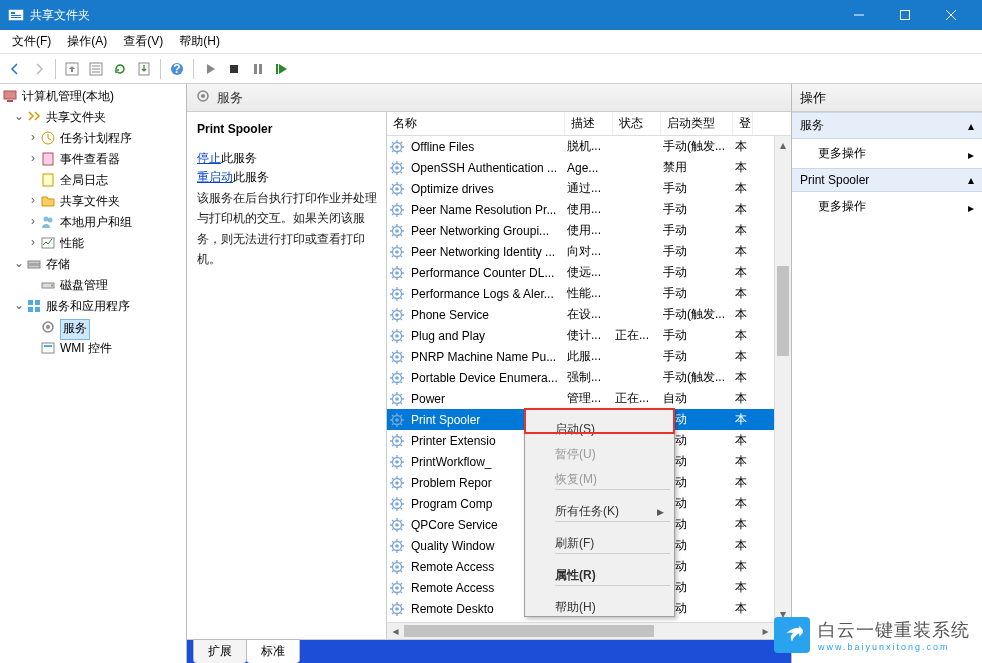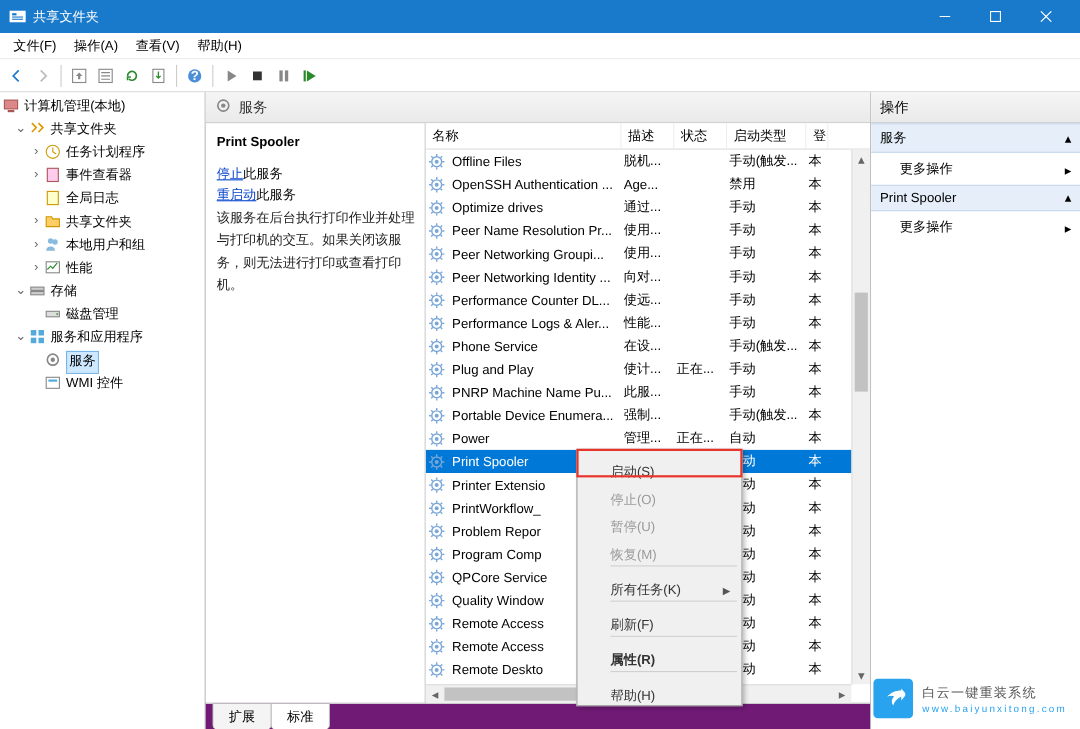--- a/index.html
+++ b/index.html
@@ -41,37 +41,37 @@
 .row.sel { background:#0078d7; color:#fff; }
 .row .gear { width:16px; height:16px; margin:0 4px 0 2px; flex-shrink:0; }
 .cell { white-space:nowrap; overflow:hidden; padding:0 2px; }
 .row .c-name{width:156px;} 
 .scroll-y { position:absolute; right:0; top:24px; bottom:17px; width:17px; background:#f0f0f0; border-left:1px solid #ddd; }
 .scroll-y .thumb { position:absolute; left:2px; right:2px; top:130px; height:90px; background:#c2c2c2; }
 .scroll-y .arr { position:absolute; left:0; right:0; height:17px; display:flex; align-items:center; justify-content:center; color:#666; }
 .scroll-x { position:absolute; left:0; right:17px; bottom:0; height:17px; background:#f0f0f0; border-top:1px solid #ddd; }
 .scroll-x .arr { position:absolute; top:0; bottom:0; width:17px; display:flex; align-items:center; justify-content:center; color:#666; }
 .scroll-x .thumb { position:absolute; top:2px; bottom:2px; left:17px; width:250px; background:#c2c2c2; }
-.tabs { height:24px; background:#701a75; border-top:1px solid #ccc; display:flex; align-items:flex-end; padding-left:6px; }
+.tabs { height:24px; background:#1d4ed8; border-top:1px solid #ccc; display:flex; align-items:flex-end; padding-left:6px; }
 .tab { padding:3px 14px; border:1px solid #bbb; border-bottom:none; background:#fff; margin-right:-1px; border-radius:0 0 4px 4px; }
 .tab:first-child { background:#f4f4f4; }
 .actions { width:190px; background:#fff; }
 .act-hdr { height:28px; background:linear-gradient(#f5f5f5,#eaeaea); border-bottom:1px solid #ccc; padding:5px 8px; font-size:13px; }
 .act-group { background:#e5eef9; padding:4px 8px; border-top:1px solid #c8d7ea; border-bottom:1px solid #c8d7ea; display:flex; justify-content:space-between; align-items:center; }
 .act-item { padding:6px 8px 6px 26px; display:flex; justify-content:space-between; align-items:flex-end; }
 .ctx-menu { position:absolute; left:524px; top:408px; width:151px; background:#f0f0f0; border:1px solid #a0a0a0; box-shadow:2px 2px 4px rgba(0,0,0,0.25); z-index:100; padding:2px; }
 .ctx-item { height:25px; display:flex; align-items:center; padding:12px 20px 0 28px; color:#333; position:relative; }
 .ctx-item.disabled { color:#9a9a9a; }
 .ctx-sep { height:1px; background:#d0d0d0; margin:3px 2px 3px 28px; }
 .ctx-arrow { position:absolute; right:8px; color:#555; font-size:9px; }
 .redbox { position:absolute; border:2px solid #e7352c; pointer-events:none; z-index:200; }
 .watermark { position:absolute; right:12px; bottom:10px; display:flex; align-items:center; gap:8px; z-index:50; }
 .wm-icon { width:36px; height:36px; background:#2aa3ef; border-radius:4px; display:flex; align-items:center; justify-content:center; }
 .wm-text { text-align:left; }
-.wm-big { font-size:12px; color:#555; font-weight:400; letter-spacing:1px; }
+.wm-big { font-size:18px; color:#555; font-weight:400; letter-spacing:1px; }
 .wm-small { font-size:9px; color:#2aa3ef; letter-spacing:2px; }
 </style>
 </head>
 <body>
 
 <div class="titlebar">
   <span class="t-icon">
     <svg viewBox="0 0 16 16">
         <rect x="1" y="3" width="14" height="10" fill="#fff" stroke="#fff" stroke-width="0.5"></rect>
         <rect x="3" y="5" width="4" height="2" fill="#1979ca"></rect>
@@ -848,21 +848,20 @@
       </div>
     <div class="act-item">
         <span>更多操作</span>
         <span>▸</span>
       </div>
   </div>
 </div>
 
 <div class="ctx-menu">
   <div class="ctx-item">启动(S)</div>
-  <div class="ctx-item disabled">停止(O)</div>
   <div class="ctx-item disabled">暂停(U)</div>
   <div class="ctx-item disabled">恢复(M)</div>
   <div class="ctx-sep"></div>
   <div class="ctx-item">
       <span>所有任务(K)</span>
       <span class="ctx-arrow">▶</span>
     </div>
   <div class="ctx-sep"></div>
   <div class="ctx-item">刷新(F)</div>
   <div class="ctx-sep"></div>

